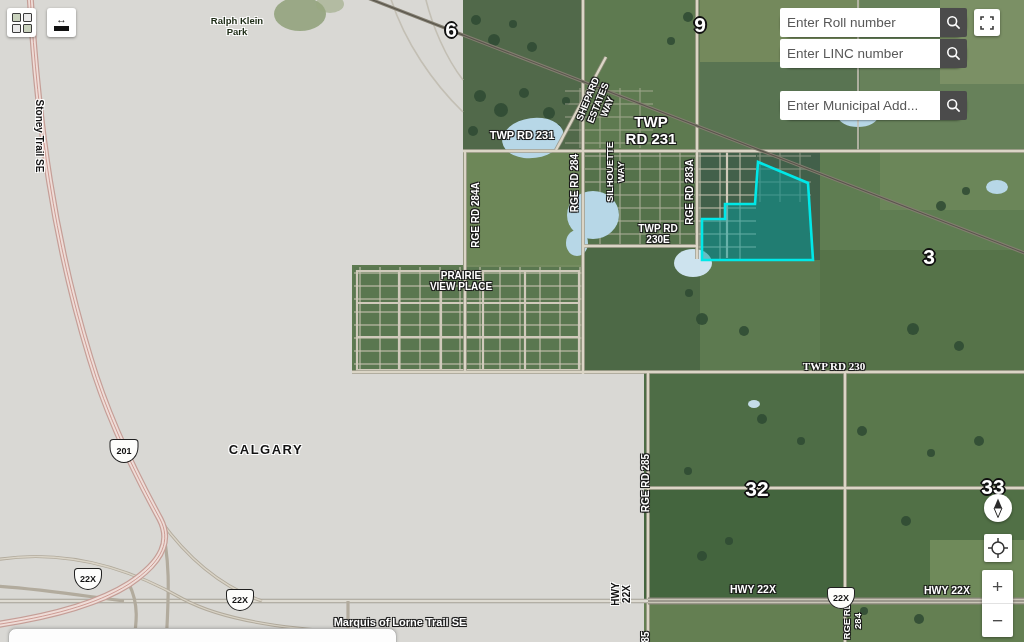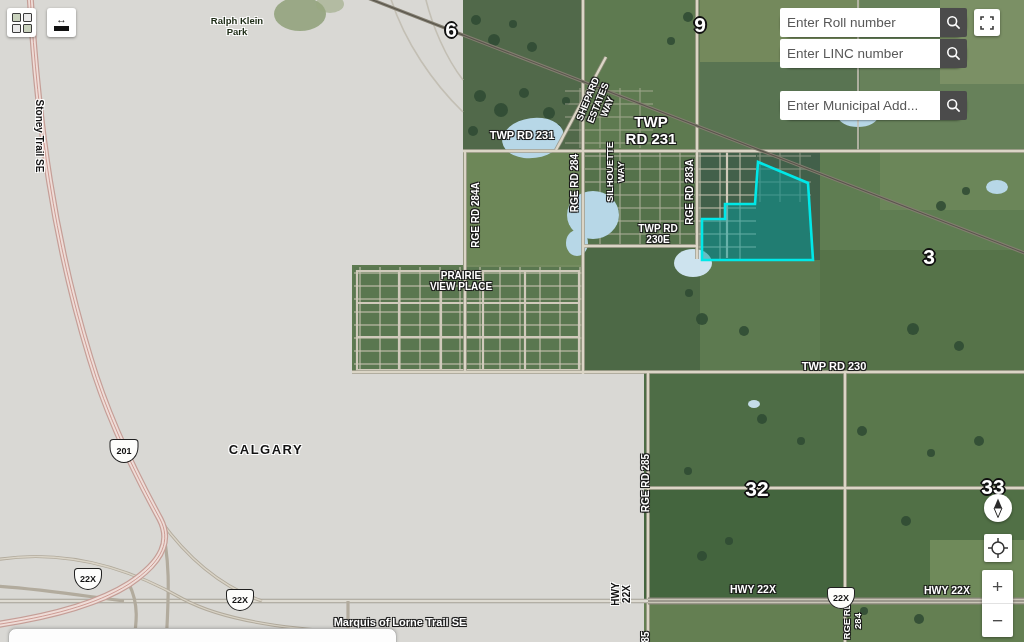--- a/index.html
+++ b/index.html
@@ -242,21 +242,21 @@
 WAY</div>
   <div class="lbl road-w rotccw" style="left:616px;top:172px;font-size:9.5px;">SILHOUETTE
 WAY</div>
   <div class="lbl road-w rotccw" style="left:575px;top:183px;">RGE RD 284</div>
   <div class="lbl road-w rotccw" style="left:476px;top:215px;">RGE RD 284A</div>
   <div class="lbl road-w rotccw" style="left:690px;top:192px;">RGE RD 283A</div>
   <div class="lbl road-w" style="left:658px;top:234px;text-align:center;">TWP RD
 230E</div>
   <div class="lbl road-w" style="left:461px;top:281px;">PRAIRIE
 VIEW PLACE</div>
-  <div class="lbl road-w road-w-lg" style="left:834px;top:366px;">TWP RD 230</div>
+  <div class="lbl road-w road-w-lg" style="left:834px;top:366px;font-family:Liberation Serif, serif;">TWP RD 230</div>
   <div class="lbl road-w rotccw" style="left:646px;top:483px;">RGE RD 285</div>
   <div class="lbl road-w road-w-lg" style="left:400px;top:622px;text-align:center;">Marquis of Lorne Trail SE</div>
   <div class="lbl dark rotccw" style="left:621px;top:594px;font-size:10px;">HWY
 22X</div>
   <div class="lbl road-w" style="left:753px;top:590px;font-size:10.5px;">HWY 22X</div>
   <div class="lbl road-w" style="left:947px;top:591px;font-size:10.5px;">HWY 22X</div>
   <div class="lbl road-w rotccw" style="left:853px;top:621px;font-size:9.5px;">RGE RD
 284</div>
   <div class="lbl road-w rotccw" style="left:646px;top:637px;">85</div>
 

